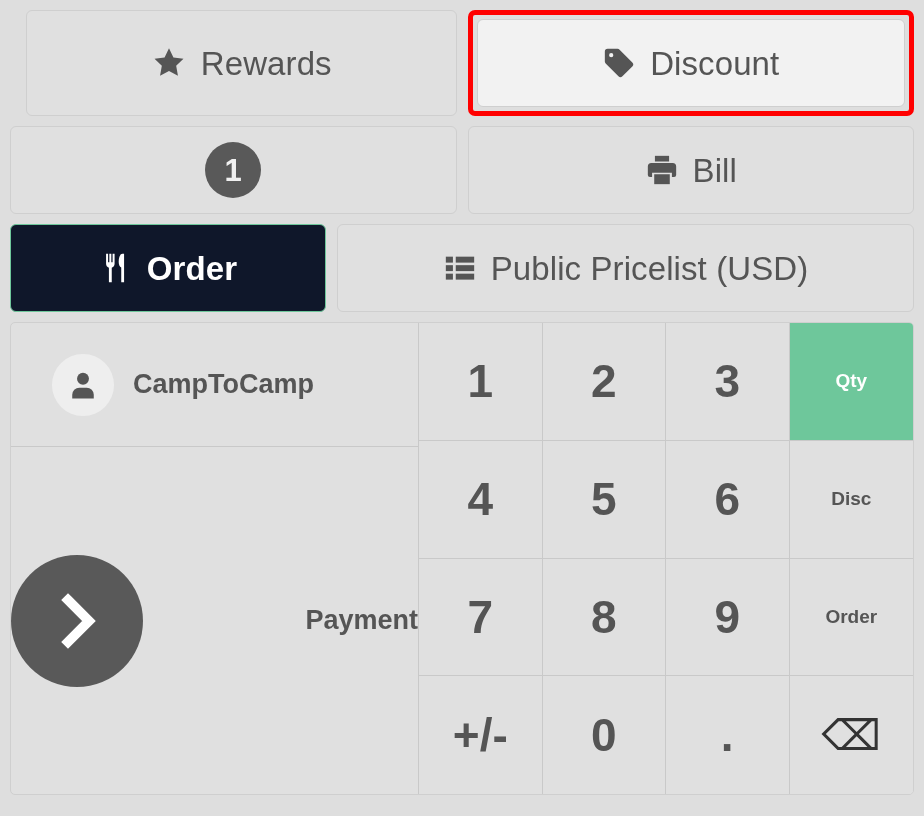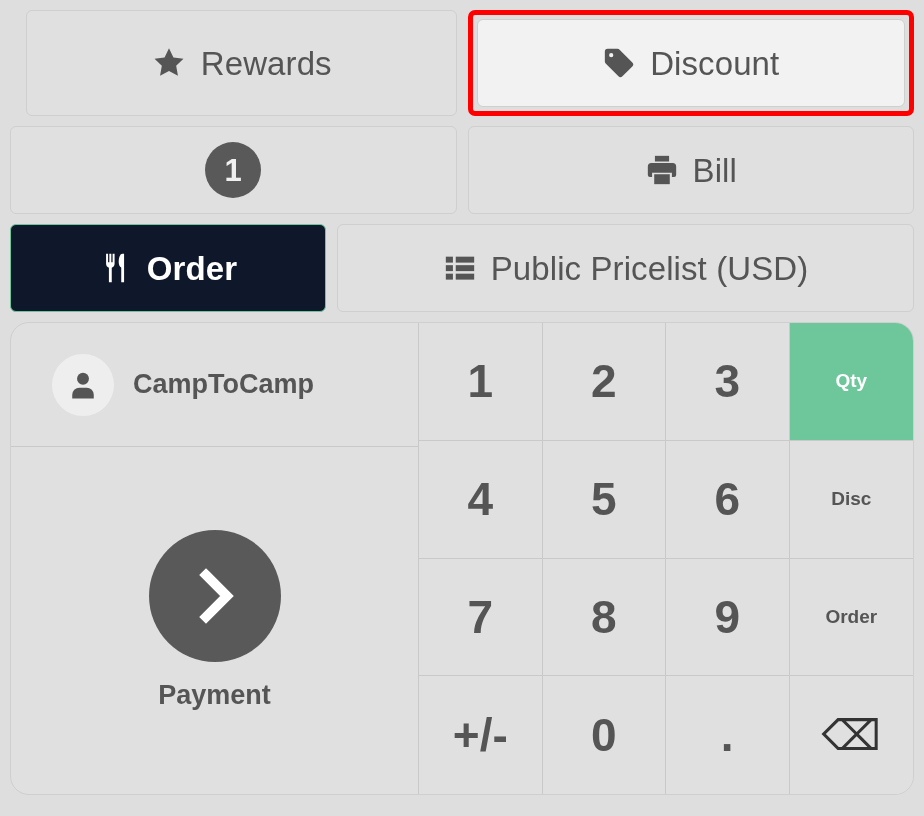--- a/index.html
+++ b/index.html
@@ -87,21 +87,21 @@
     font-size: 31px; font-weight: 700;
     line-height: 1;
   }
 
   
   .lower {
     flex: 1 1 auto;
     display: flex;
     background: #e0e0e0;
     border: 1px solid #cfcfcf;
-    border-radius: 19px;
+    border-radius: 5px;
     overflow: hidden;
     margin-bottom: 21px;
   }
 
   .left-pane {
     width: 408px;
     display: flex;
     flex-direction: column;
     border-right: 1px solid #c9c9c9;
   }
@@ -125,23 +125,22 @@
 
   .customer-name {
     font-size: 27px;
     font-weight: 700;
     color: #555555;
   }
 
   .payment-pane {
     flex: 1 1 auto;
     display: flex;
-    flex-direction: column;
-    align-items: center;
-    justify-content: center;
+    align-items: center;
+    justify-content: space-between;
     gap: 18px;
   }
 
   .pay-circle {
     width: 132px; height: 132px;
     border-radius: 50%;
     background: #595959;
     display: flex; align-items: center; justify-content: center;
   }
 

